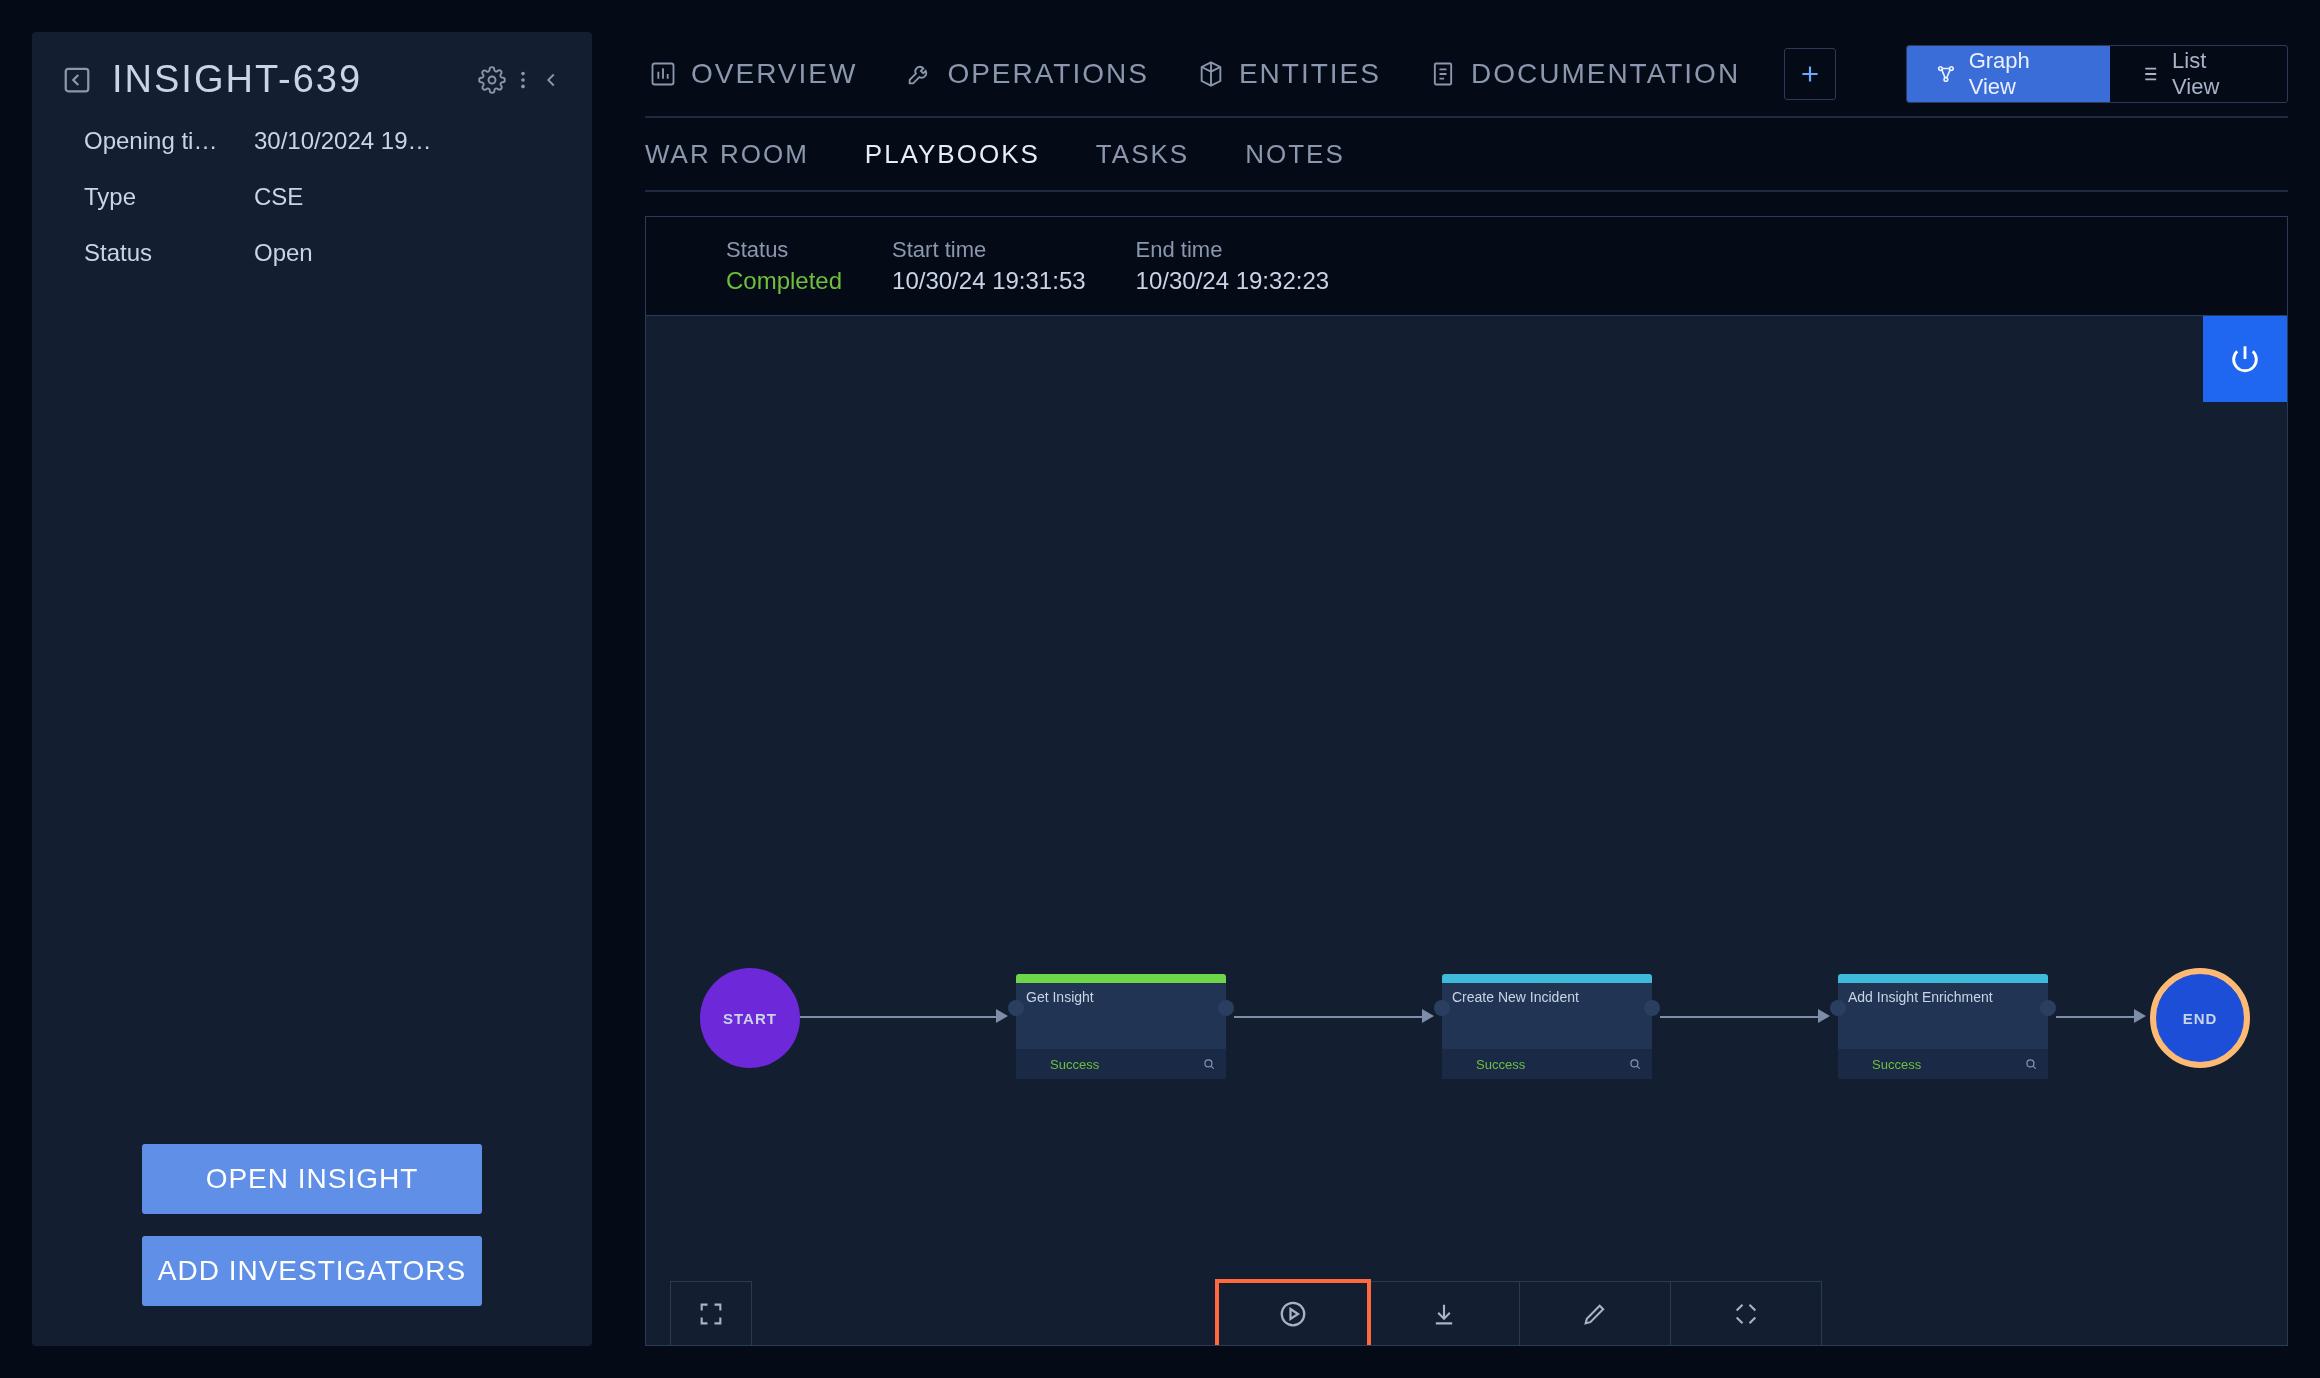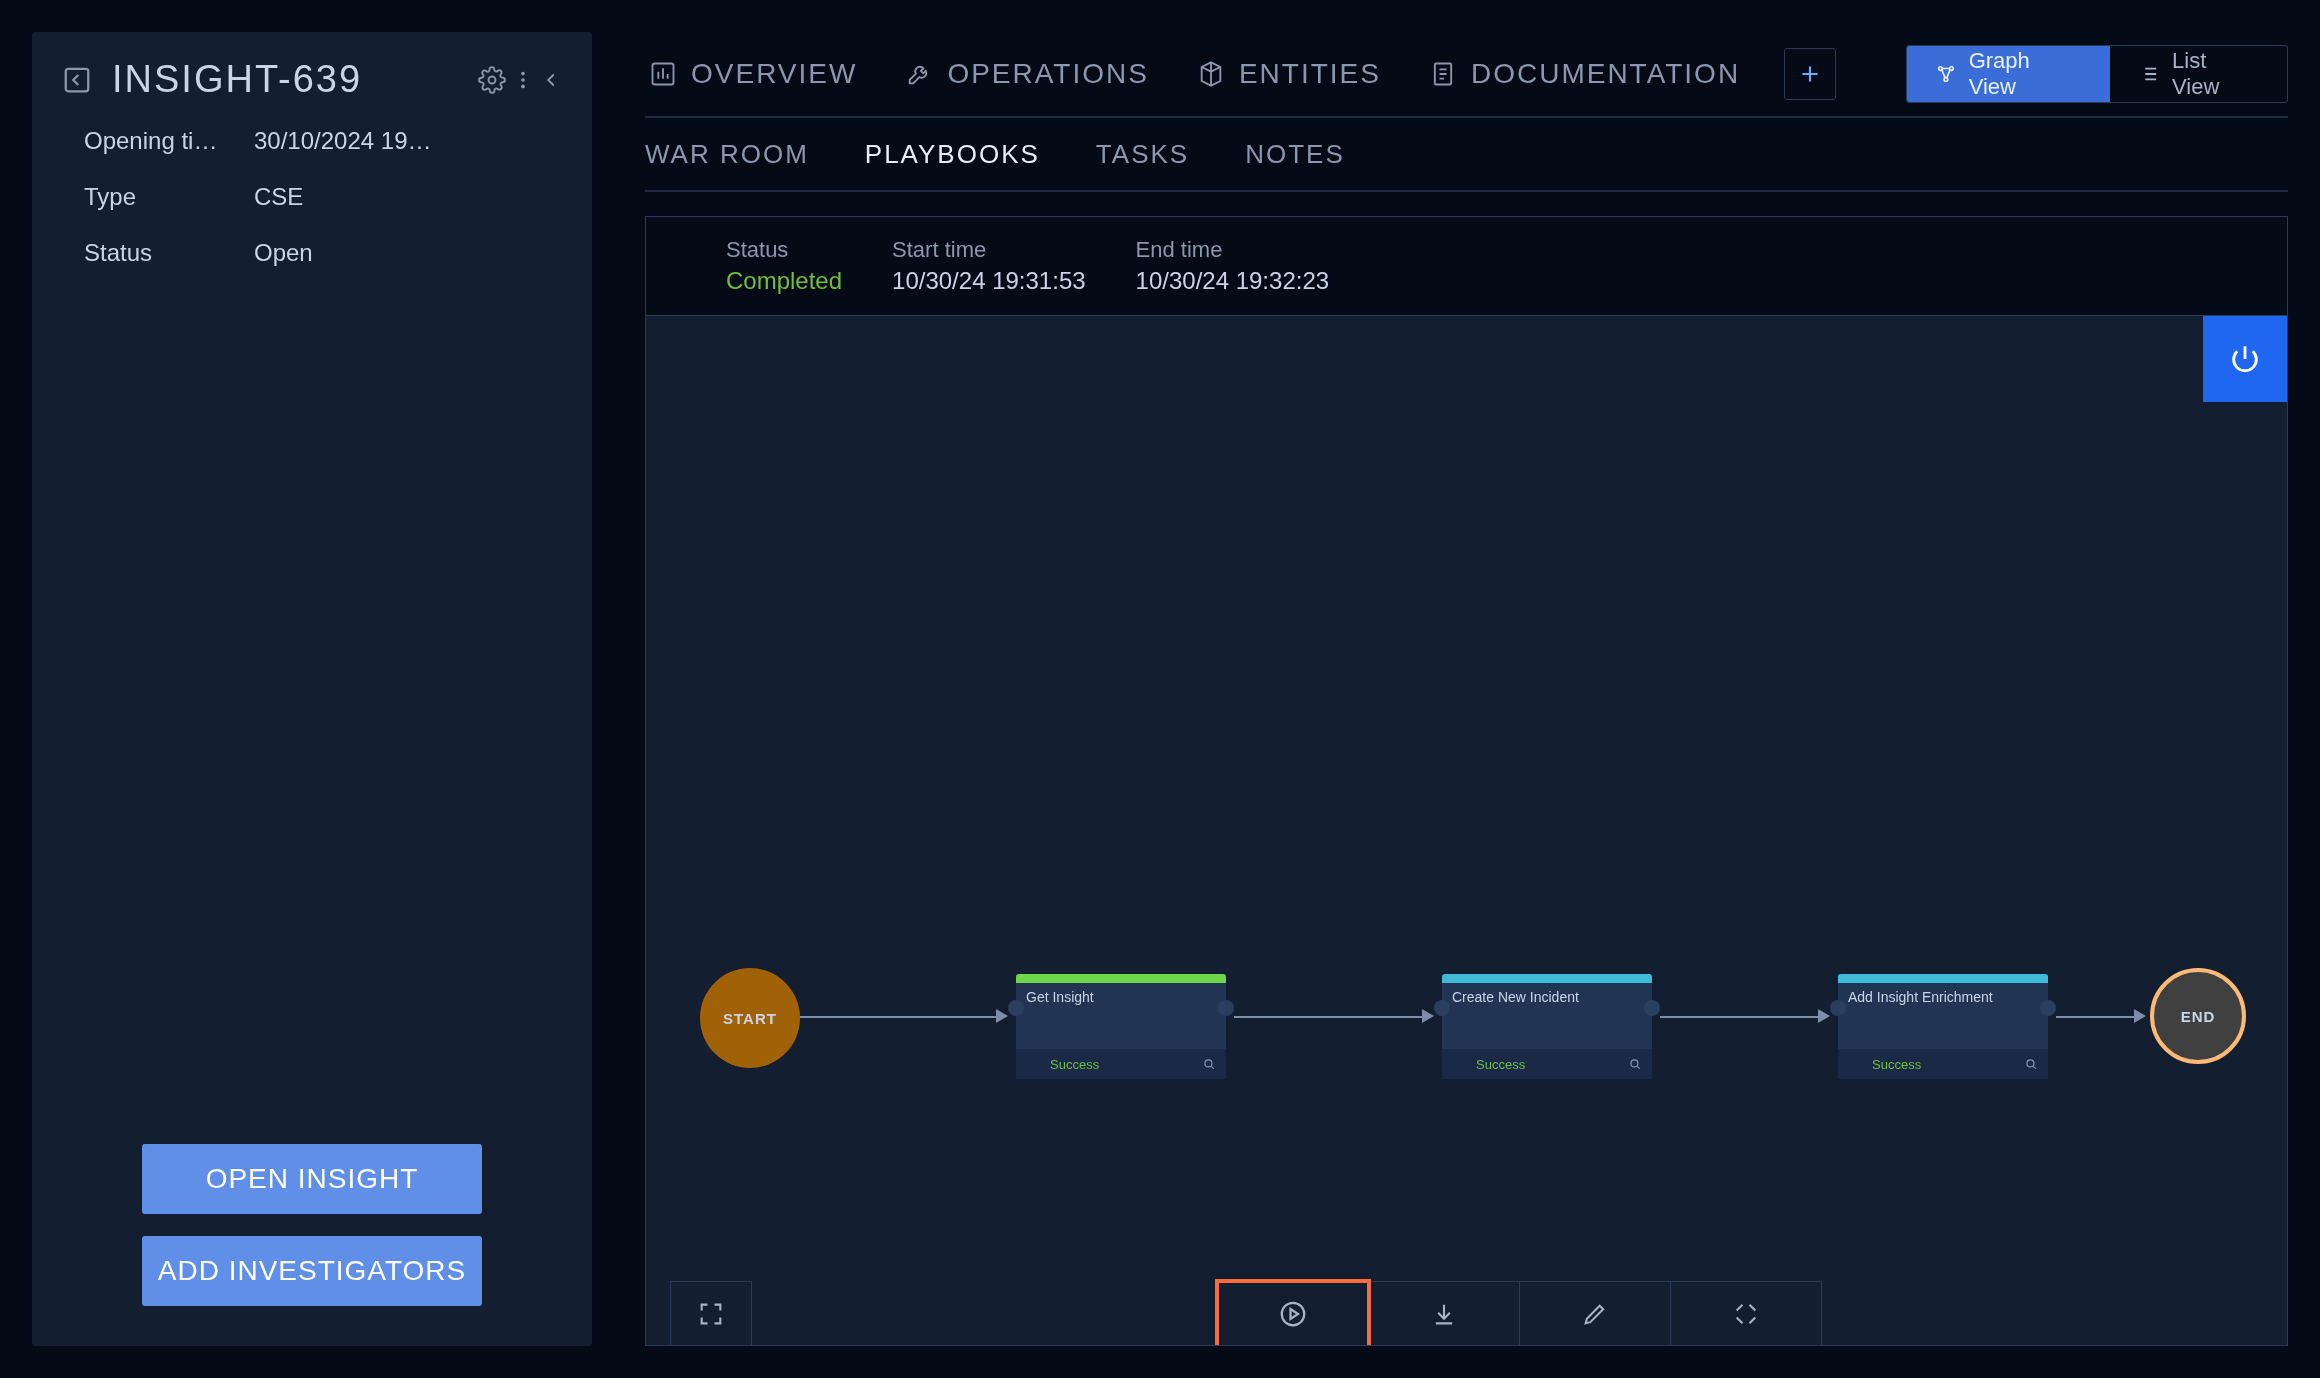--- a/index.html
+++ b/index.html
@@ -241,28 +241,28 @@
   .graph{
     position:absolute;
     left:0;right:0;
     top:640px;
     height:200px;
   }
   .node-circle{
     position:absolute;
     width:100px;height:100px;
     border-radius:50%;
-    background:#a16207;
+    background:#6d28d9;
     display:flex;align-items:center;justify-content:center;
     font-size:15px;letter-spacing:1px;color:var(--text);
     font-weight:600;
   }
   .node-circle.end{
-    background:#404040;
-    border:4px solid #fdba74;
+    background:#1d4ed8;
+    border:6px solid #fdba74;
   }
 
   .node-box{
     position:absolute;
     width:210px;
     height:90px;
     border-radius:3px;
     overflow:visible;
   }
   .node-top{

